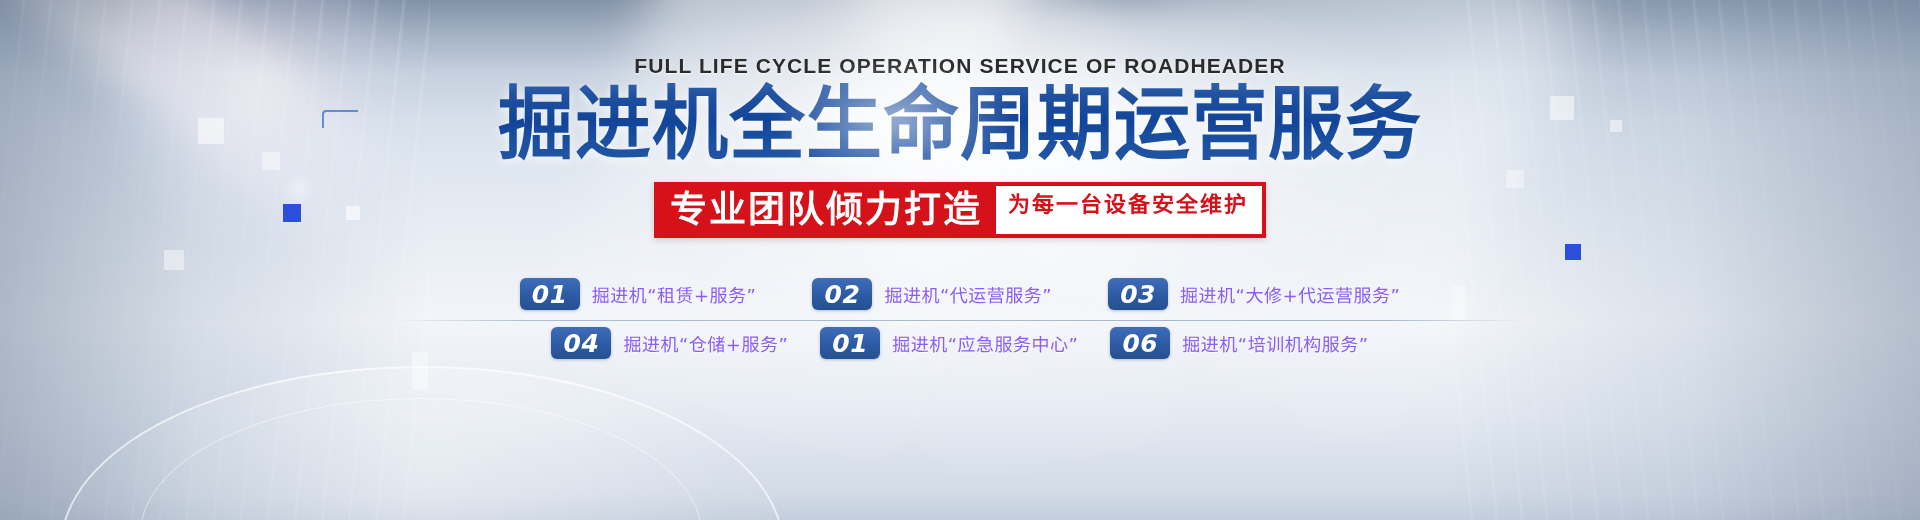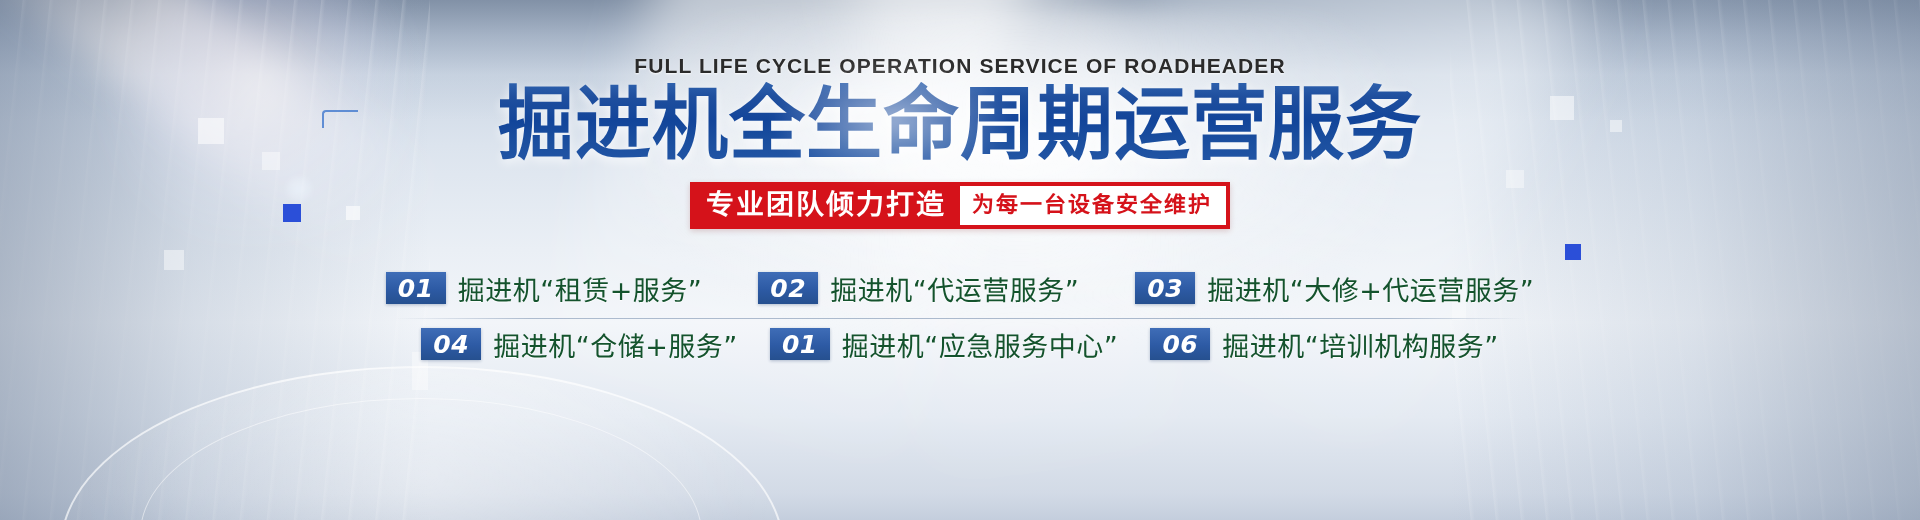--- a/index.html
+++ b/index.html
@@ -261,21 +261,21 @@
   .slogan {
     margin-top: 18px;
     display: flex;
     align-items: stretch;
     box-shadow: 0 2px 6px rgba(120,0,0,0.18);
   }
   .slogan-a {
     background: #d5121a;
     color: #ffffff;
     font-family: "DejaVu Sans", "Liberation Sans", sans-serif;
-    font-size: 28px;
+    font-size: 37px;
     font-weight: 900;
     letter-spacing: 2px;
     padding: 6px 14px 7px 16px;
     white-space: nowrap;
     line-height: 1.18;
   }
   .slogan-b {
     background: #ffffff;
     color: #d5121a;
     font-family: "DejaVu Sans", "Liberation Sans", sans-serif;
@@ -329,26 +329,27 @@
     height: 32px;
     padding: 0 7px;
     background: linear-gradient(180deg, #3f6db7 0%, #2d5aa4 55%, #26508f 100%);
     color: #ffffff;
     font-family: "DejaVu Sans", "Liberation Sans", sans-serif;
     font-size: 25px;
     font-weight: 900;
     font-style: italic;
     letter-spacing: 0.5px;
     box-shadow: 0 1px 3px rgba(30,60,110,0.30);
+    border-radius: 6px;
   }
   .svc-text {
     font-family: "DejaVu Sans", "Liberation Sans", sans-serif;
-    font-size: 27px;
+    font-size: 18px;
     font-weight: 500;
-    color: #14532d;
+    color: #8b5cf6;
     letter-spacing: 0.5px;
     text-shadow: 0 1px 1px rgba(255,255,255,0.85);
   }
 
   .svc-row-2 { gap: 32px; }
 </style>
 </head>
 <body>
 
 <div class="banner">

